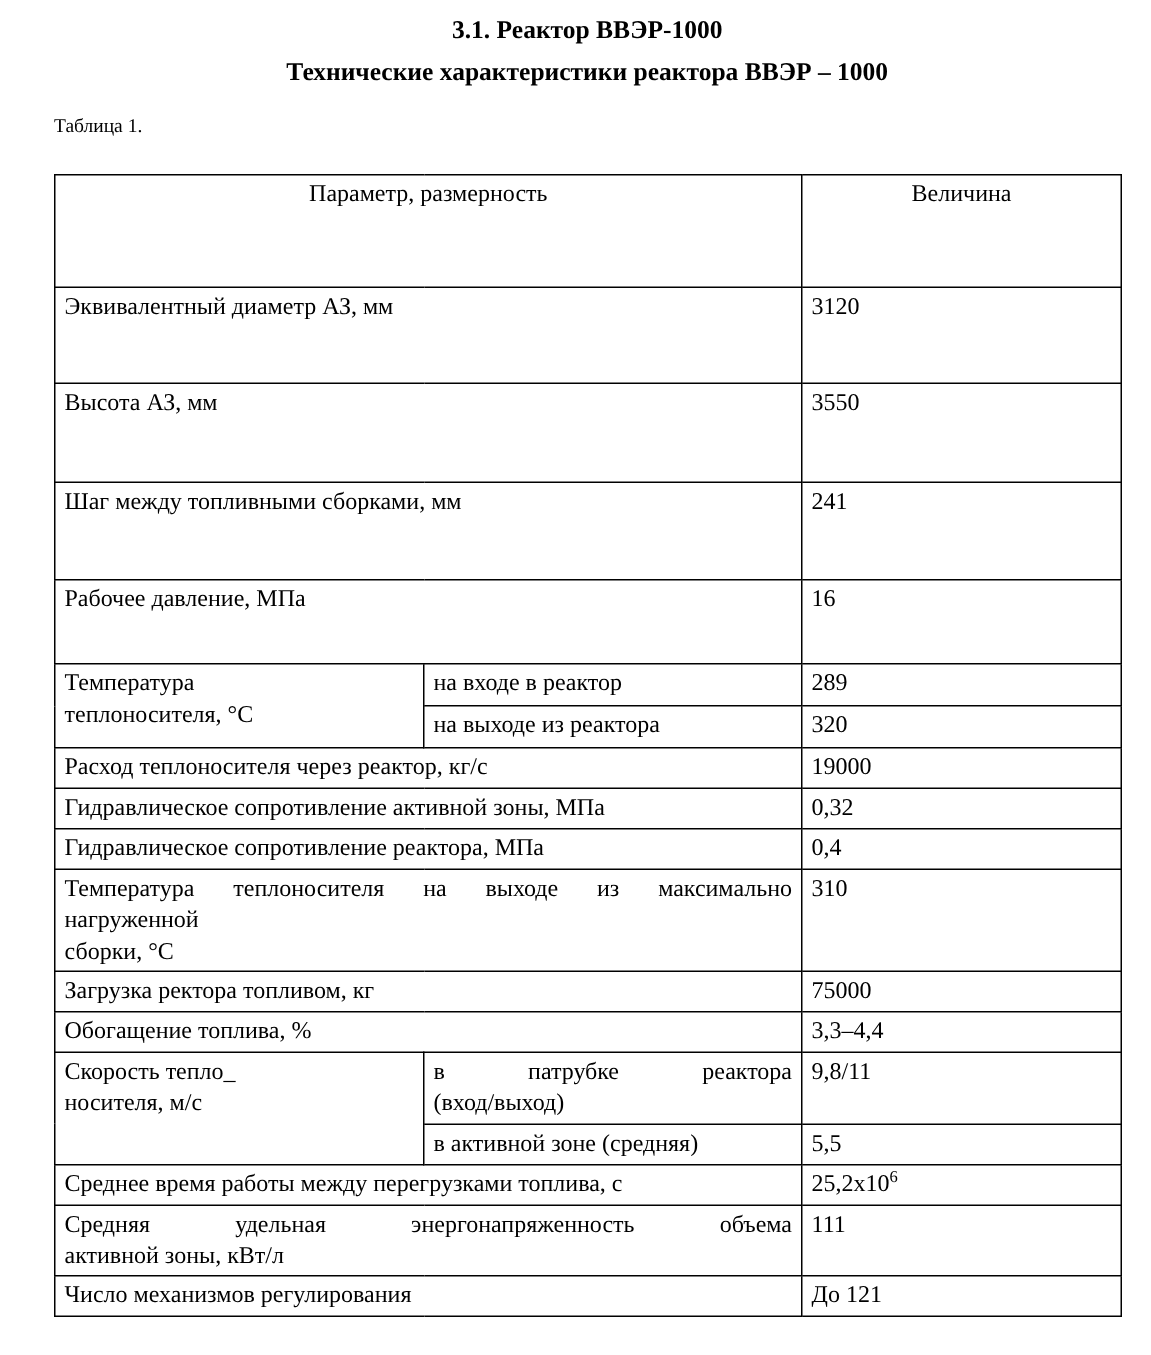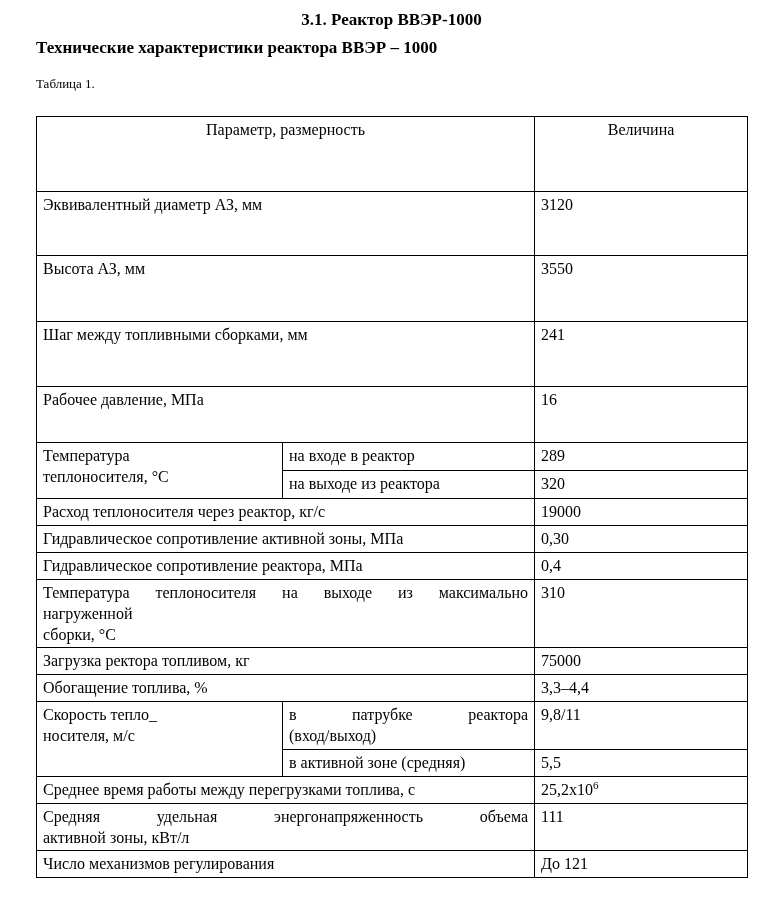--- a/index.html
+++ b/index.html
@@ -18,21 +18,21 @@
     min-height: 903px;
     padding: 6px 20px 10px 36px;
   }
   .heading {
     text-align: center;
     font-size: 17px;
     font-weight: bold;
     margin: 4px 0 8px 0;
   }
   .heading2 {
-    text-align: left;
+    text-align: center;
     font-size: 17px;
     font-weight: bold;
     margin: 0 0 18px 0;
   }
   .caption {
     font-size: 13px;
     margin: 0 0 24px 0;
   }
   table.tbl {
     border-collapse: collapse;
@@ -117,21 +117,21 @@
         <td>на выходе из реактора</td>
         <td>320</td>
       </tr>
 
       <tr class="cmp">
         <td colspan="2">Расход теплоносителя через реактор, кг/с</td>
         <td>19000</td>
       </tr>
       <tr class="cmp">
         <td colspan="2">Гидравлическое сопротивление активной зоны, МПа</td>
-        <td>0,30</td>
+        <td>0,32</td>
       </tr>
       <tr class="cmp">
         <td colspan="2">Гидравлическое сопротивление реактора, МПа</td>
         <td>0,4</td>
       </tr>
 
       <tr>
         <td colspan="2">
           <div class="jl">Температура теплоносителя на выходе из максимально</div>
           <div>нагруженной</div>

